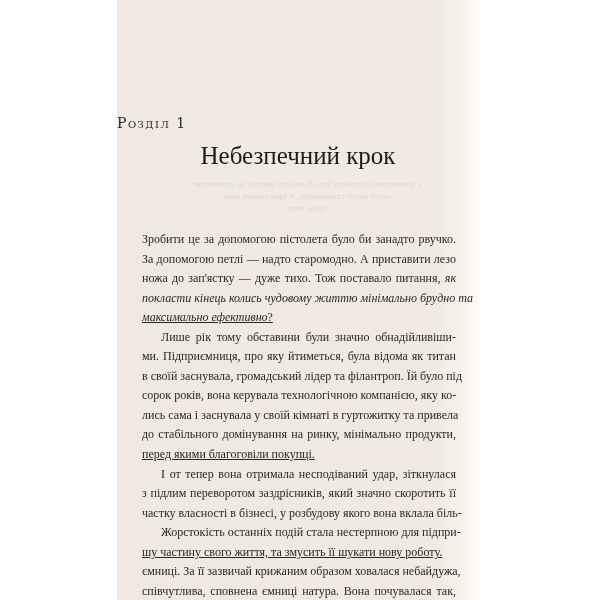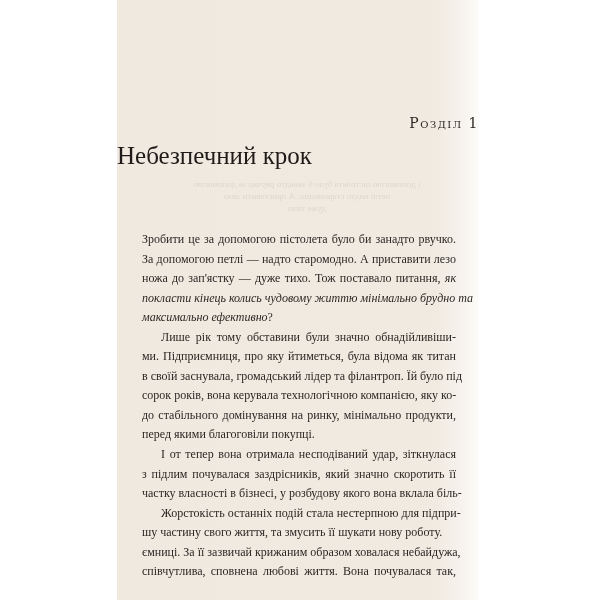--- a/index.html
+++ b/index.html
@@ -16,33 +16,33 @@
       top: 0;
       width: 362px;
       height: 600px;
       background: linear-gradient(to right, #efe9e0 0%, #f0eae1 88%, #f6f2ec 95%, #fdfcfa 100%);
     }
     .chapter-label {
       position: absolute;
       left: 0;
       width: 100%;
       top: 115px;
-      text-align: right;
+      text-align: left;
       font-family: "DejaVu Serif", serif;
       font-size: 14px;
       letter-spacing: 1.5px;
       color: #2a2622;
       font-variant: small-caps;
     }
     .chapter-title {
       position: absolute;
       left: 0;
       width: 100%;
       top: 142px;
-      text-align: left;
+      text-align: center;
       font-family: "Liberation Serif", serif;
       font-size: 25px;
       color: #1f1b18;
     }
     .bleed {
       position: absolute;
       left: 40px;
       top: 178px;
       width: 300px;
       font-family: "Liberation Serif", serif;
@@ -69,20 +69,21 @@
     }
     .line {
       display: block;
       text-align: justify;
       text-align-last: justify;
       white-space: nowrap;
       height: 19.55px;
     }
     .line.last {
       text-align-last: left;
+      text-decoration: underline;
     }
     .line.ind {
       padding-left: 19px;
     }
   </style>
 </head>
 <body>
 
 <div class="page">
   <div class="bleed">
@@ -97,23 +98,24 @@
   <div class="body" id="body">
       <span class="line">Зробити це за допомогою пістолета було би занадто рвучко.</span>
       <span class="line">За допомогою петлі — надто старомодно. А приставити лезо</span>
       <span class="line">ножа до зап'ястку — дуже тихо. Тож поставало питання, <em>як</em></span>
       <span class="line"><em>покласти кінець колись чудовому життю мінімально брудно та</em></span>
       <span class="line last"><em>максимально ефективно</em>?</span>
       <span class="line ind">Лише рік тому обставини були значно обнадійливіши-</span>
       <span class="line">ми. Підприємниця, про яку йтиметься, була відома як титан</span>
       <span class="line">в своїй заснувала, громадський лідер та філантроп. Їй було під</span>
       <span class="line">сорок років, вона керувала технологічною компанією, яку ко-</span>
+      <span class="line">лись сама і заснувала у своїй кімнаті в гуртожитку та привела</span>
       <span class="line">до стабільного домінування на ринку, мінімально продукти,</span>
       <span class="line last">перед якими благоговіли покупці.</span>
       <span class="line ind">І от тепер вона отримала несподіваний удар, зіткнулася</span>
-      <span class="line">з підлим почувалася заздрісників, який значно скоротить її</span>
+      <span class="line">з підлим переворотом заздрісників, який значно скоротить її</span>
       <span class="line">частку власності в бізнесі, у розбудову якого вона вклала біль-</span>
       <span class="line ind">Жорстокість останніх подій стала нестерпною для підпри-</span>
       <span class="line last">шу частину свого життя, та змусить її шукати нову роботу.</span>
       <span class="line">ємниці. За її зазвичай крижаним образом ховалася небайдужа,</span>
-      <span class="line">співчутлива, сповнена любові життя. Вона почувалася так,</span>
+      <span class="line">співчутлива, сповнена ємниці натура. Вона почувалася так,</span>
     </div>
 </div>
 
 </body></html>

